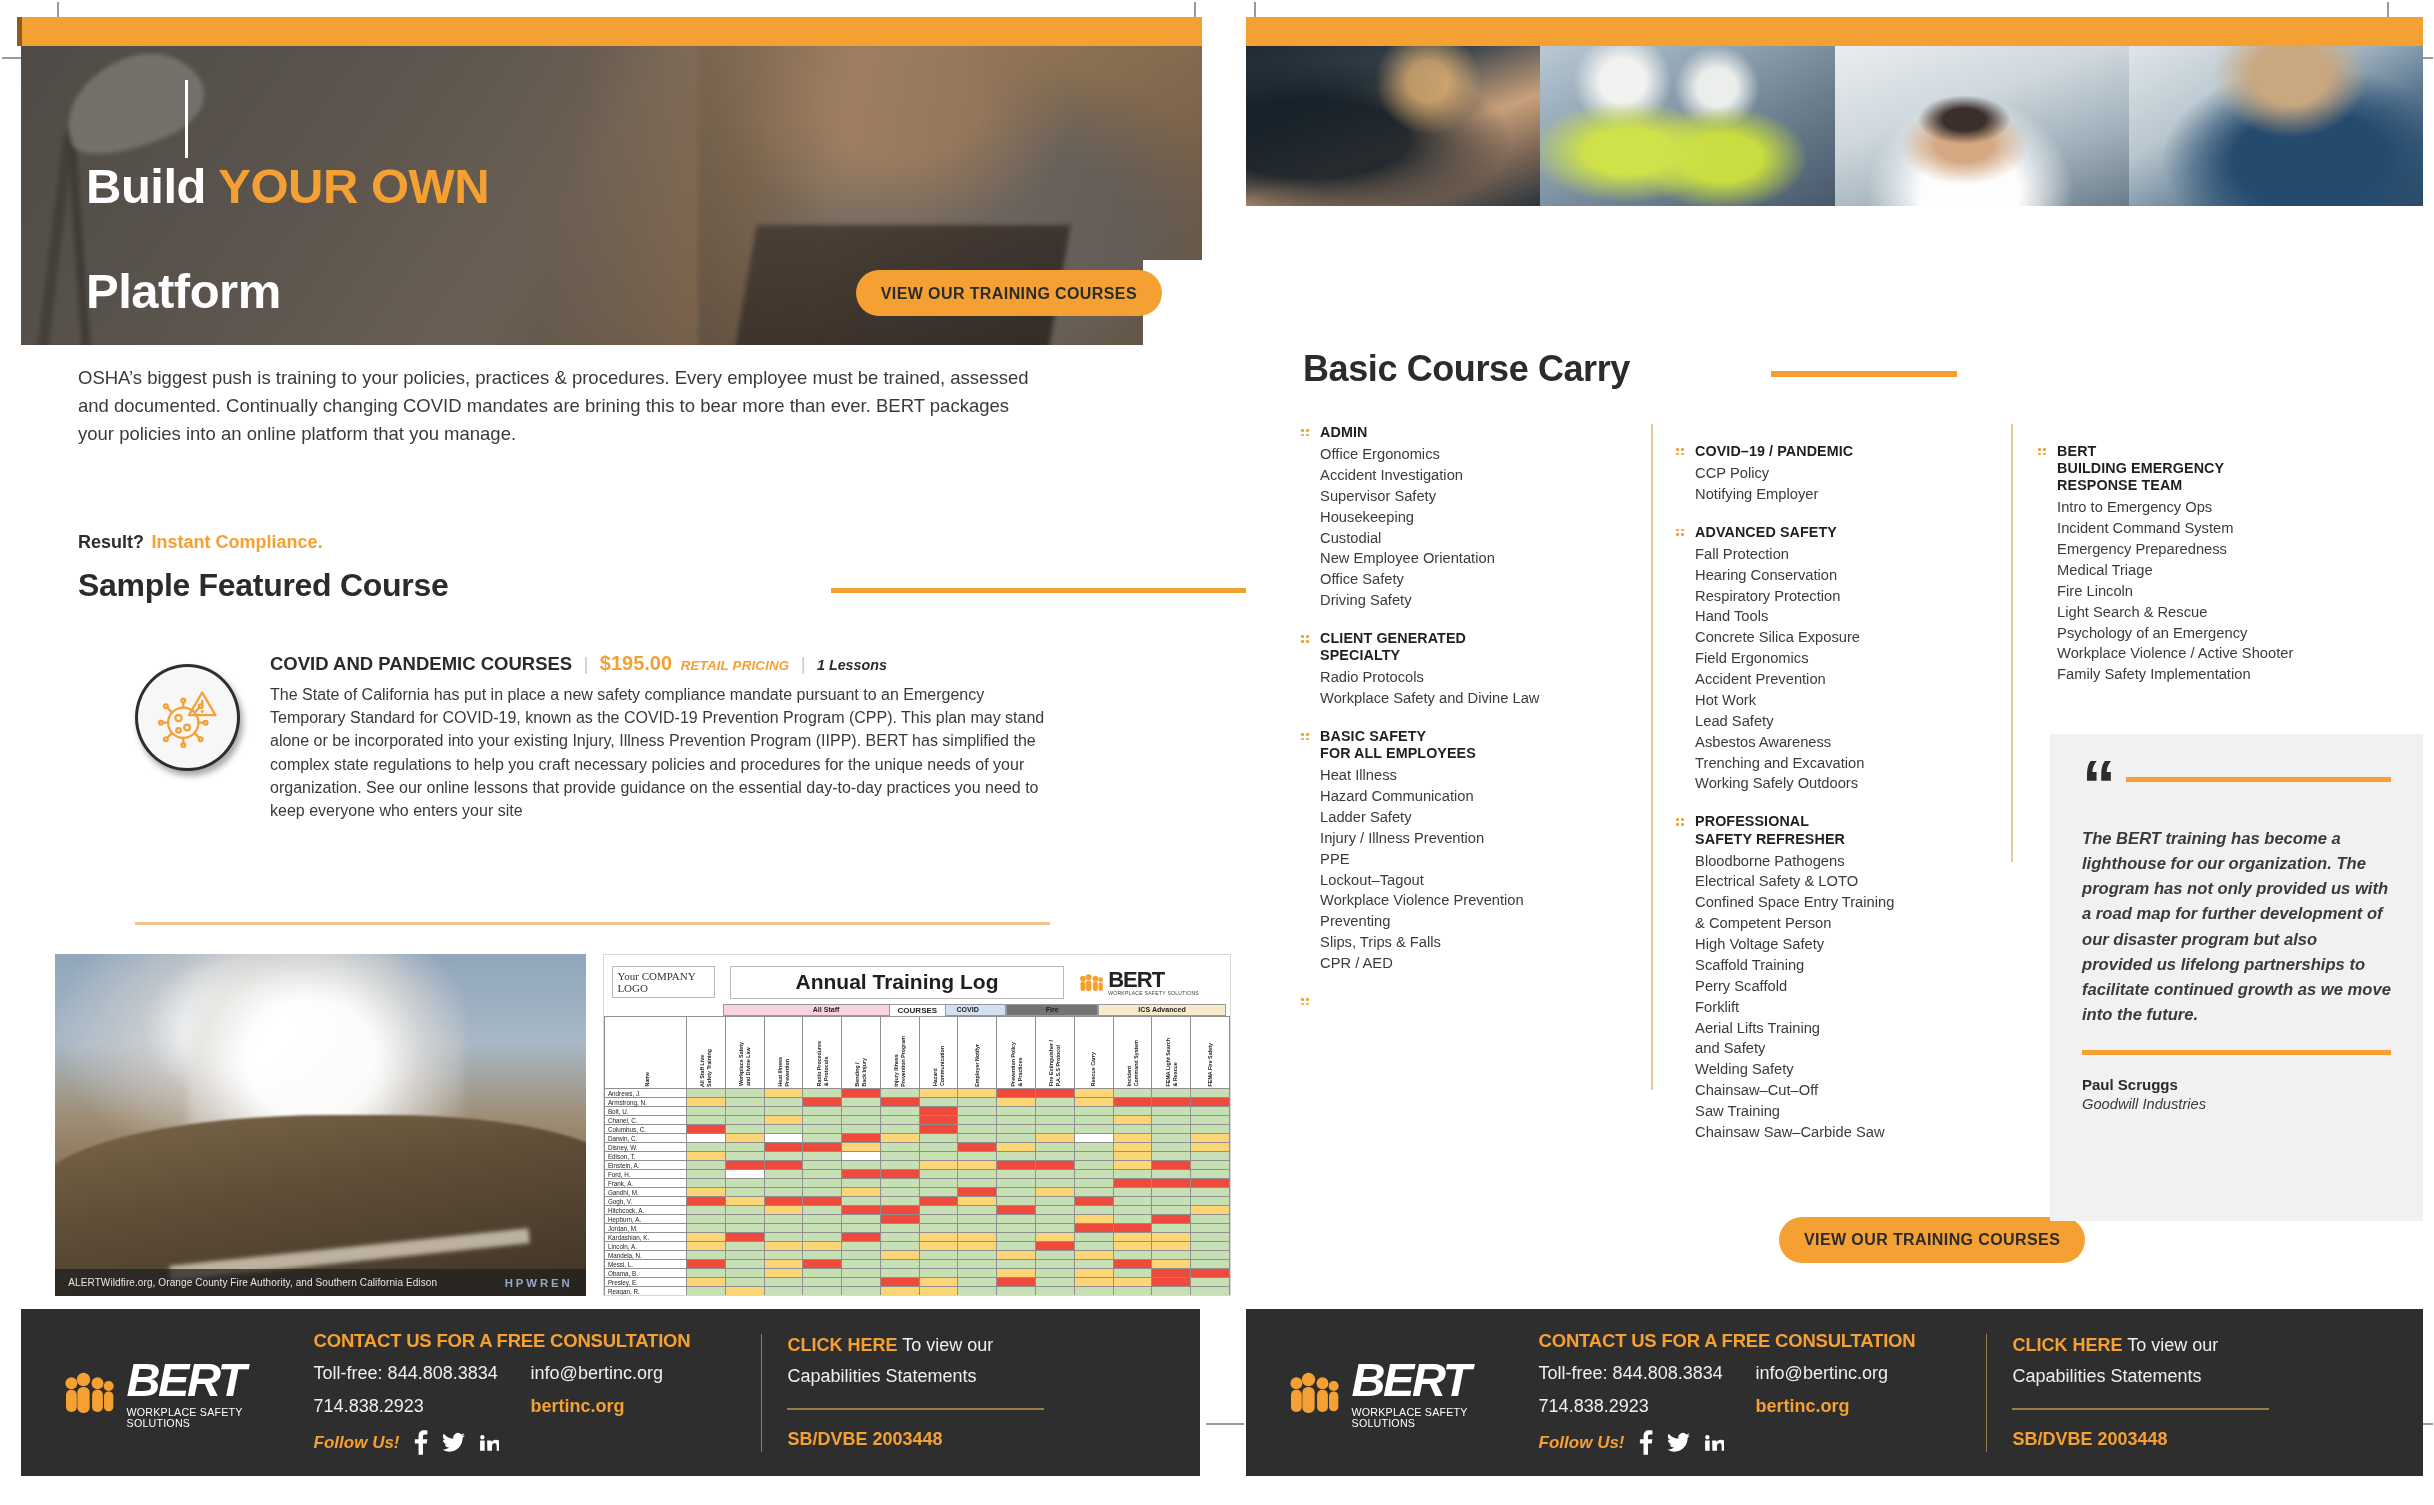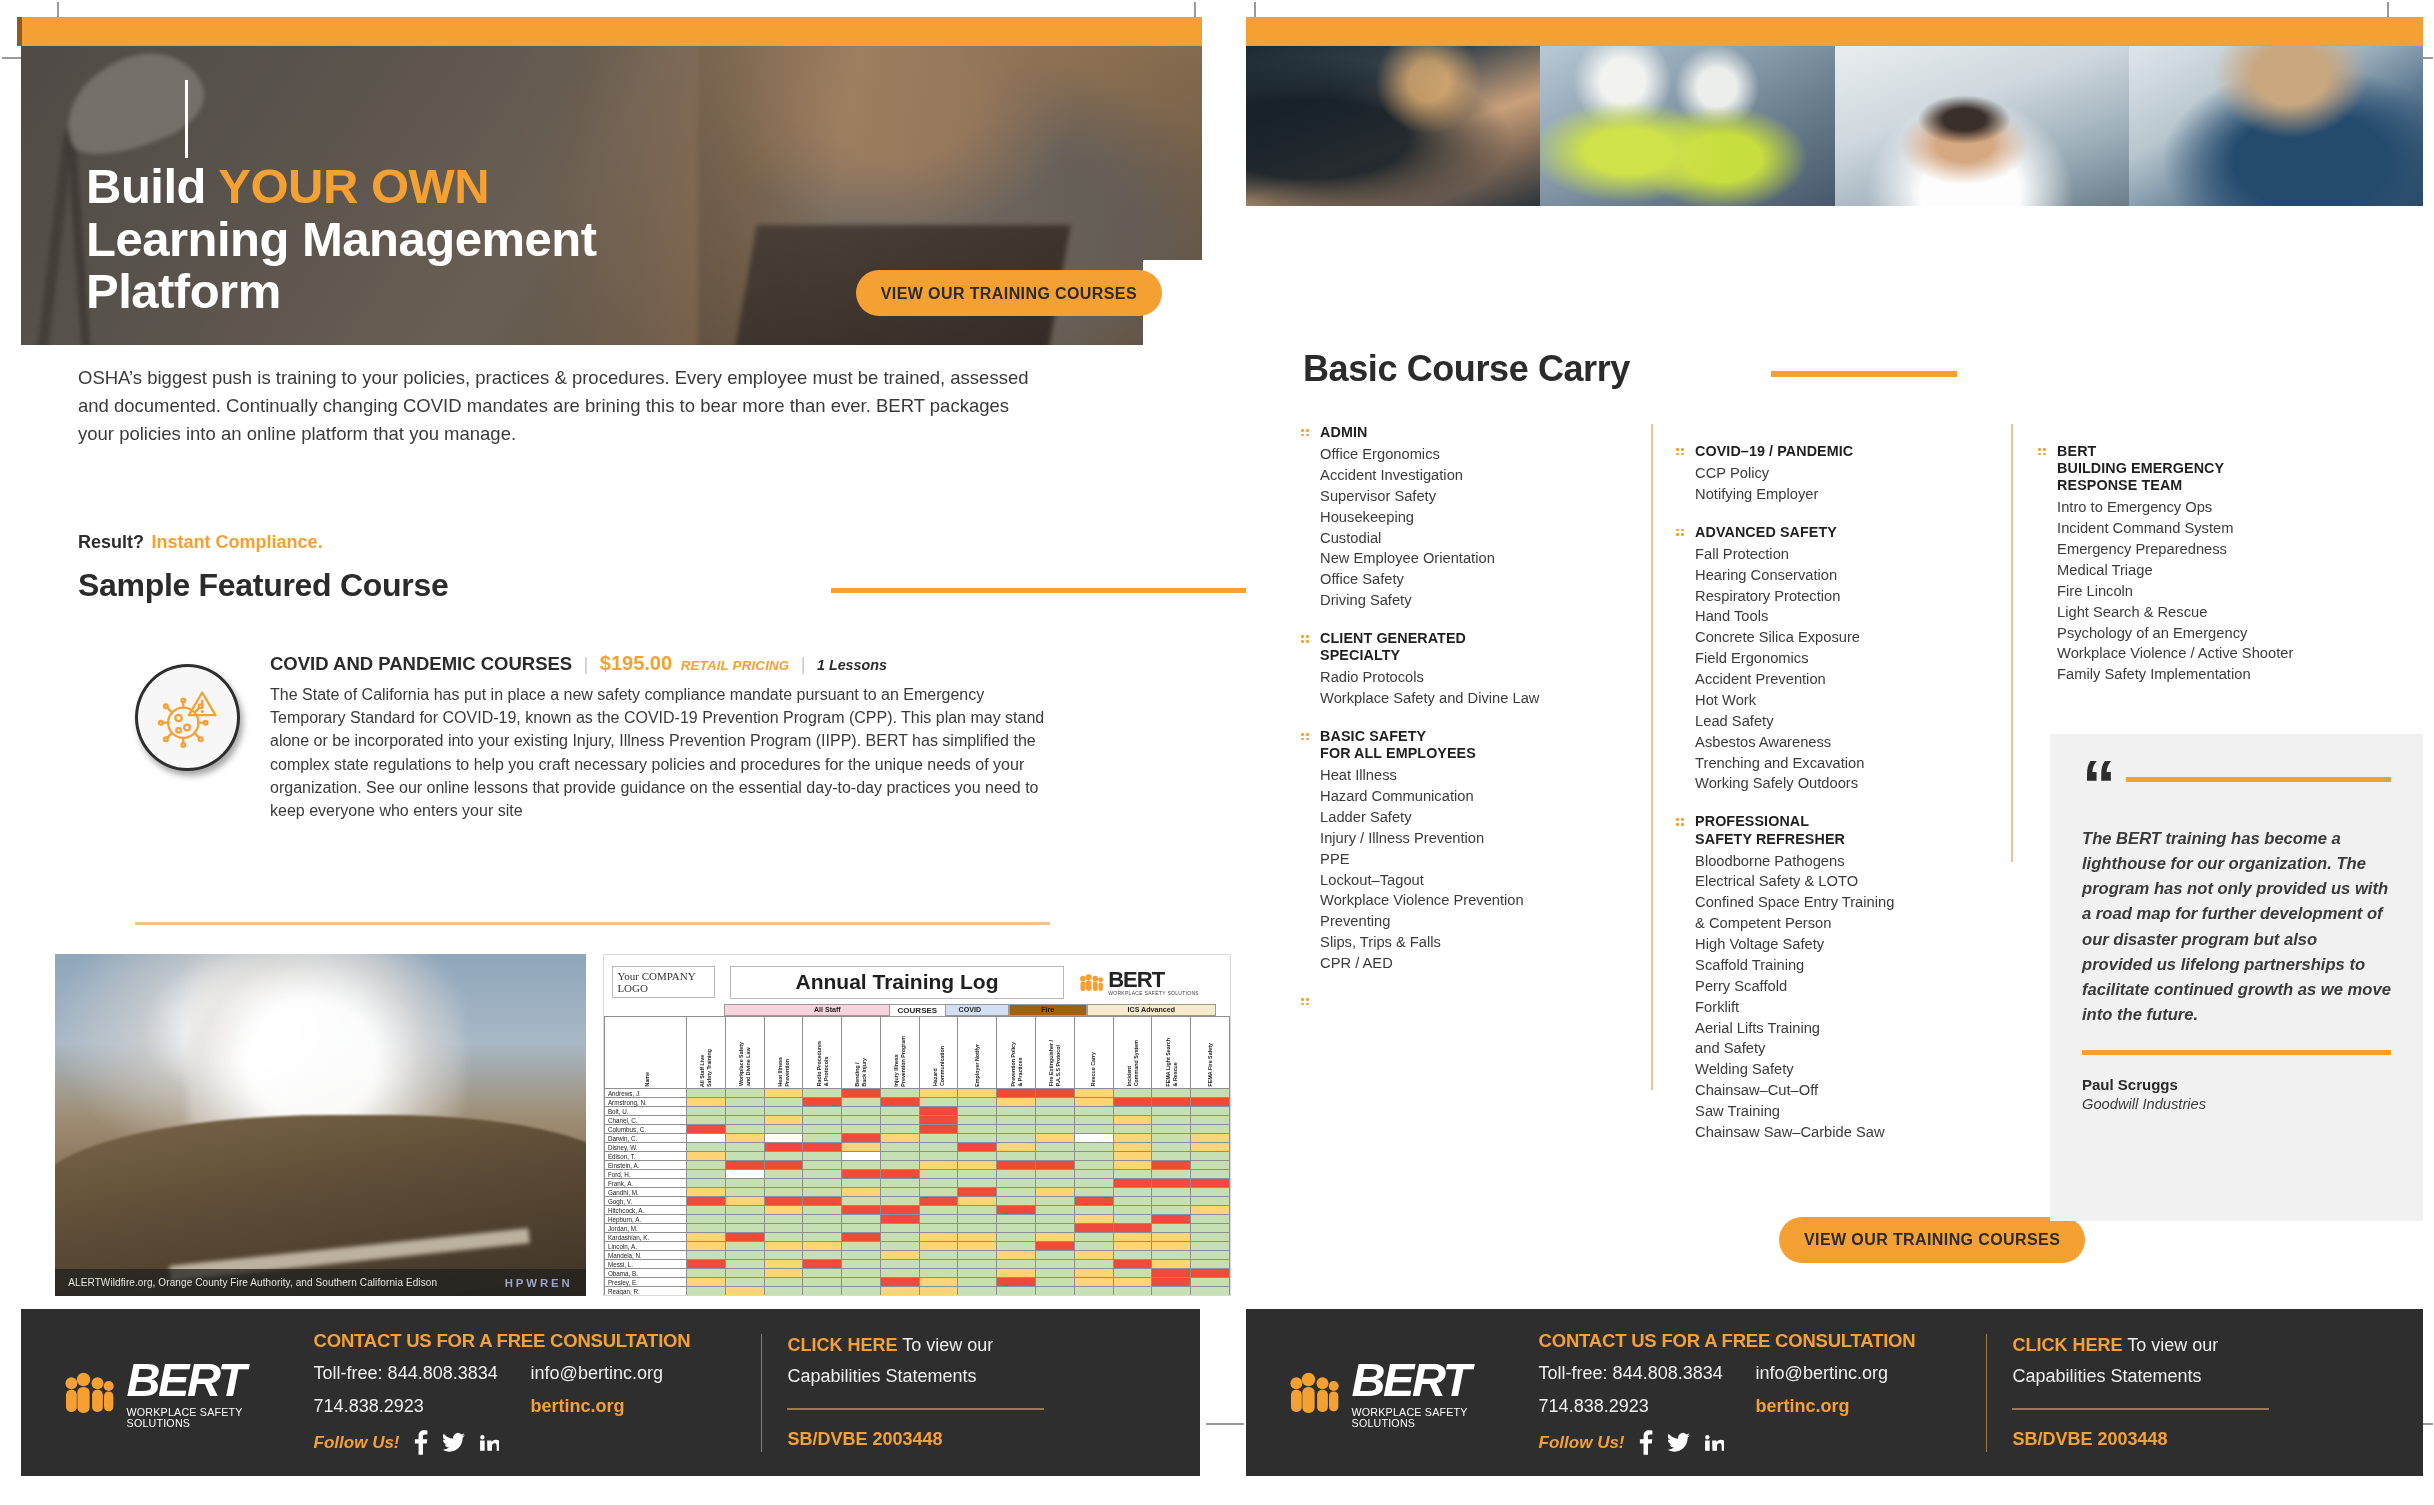--- a/index.html
+++ b/index.html
@@ -300,21 +300,21 @@
     <div class="hero">
       <div class="hero-lamparm"></div>
       <div class="hero-lamparm2"></div>
       <div class="hero-lamp"></div>
       <div class="hero-person"></div>
       <div class="hero-laptop"></div>
       <div class="hero-divider"></div>
       <div class="hero-text">
         <h1>
           <span>Build </span><span class="accent">YOUR OWN</span><br>
-          <span>Learning Management</span><br>
+          <br>
           <span>Platform</span>
         </h1>
       </div>
       <div class="hero-white-notch"></div>
       <div class="hero-btn">
         <button class="btn-pill">VIEW OUR TRAINING COURSES</button>
       </div>
     </div>
 
     <div class="intro">OSHA’s biggest push is training to your policies, practices &amp; procedures. Every employee must be trained, assessed and documented. Continually changing COVID mandates are brining this to bear more than ever. BERT packages your policies into an online platform that you manage.</div>
@@ -403,21 +403,21 @@
         </div>
       </div>
 
       <div class="log-courses-tag">COURSES</div>
 
       <div class="grpbar">
         <div class="grp blank" style="width:82px"></div>
         <div class="grp blank" style="width:34px"></div>
         <div class="grp" style="width:207px; background:#FBD3DF">All Staff</div>
         <div class="grp" style="width:78px; background:#D3E0F2">COVID</div>
-        <div class="grp" style="width:78px; background:#a16207">Fire</div>
+        <div class="grp" style="width:92px; background:#737373">Fire</div>
         <div class="grp" style="width:129px; background:#F7EBCB">ICS Advanced</div>
       </div>
 
       <table class="log-table">
         <tbody>
             <tr class="hdr-row">
               <td class="name" style="vertical-align: bottom;">
                 <div style="display: flex; justify-content: flex-end;">
                   <div class="vlabel" style="font-weight: 700;">Name</div>
                 </div>

